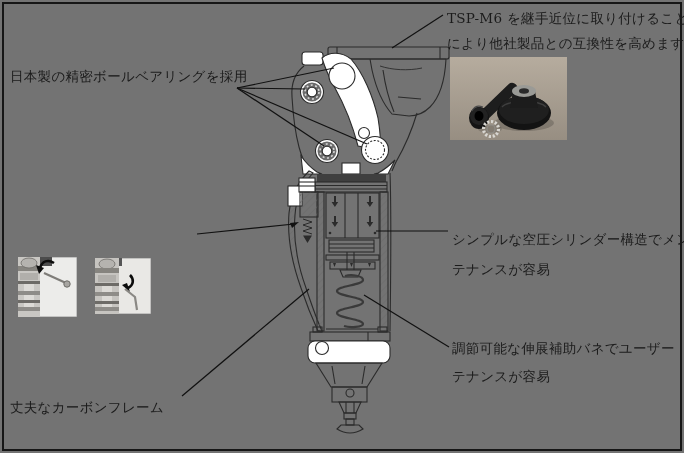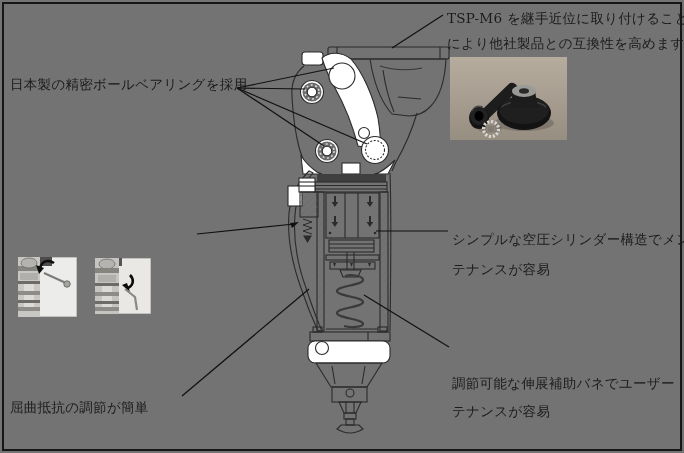--- a/index.html
+++ b/index.html
@@ -161,34 +161,34 @@
       <line x1="364" y1="295" x2="449" y2="347"></line>
       <line x1="182" y1="396" x2="309" y2="289"></line>
     </g>
   </svg>
 
   <div class="ann" style="left:447px;top:6px;line-height:25px">
     <span class="ln">TSP-M6 を継手近位に取り付けること</span>
     <span class="ln">により他社製品との互換性を高めます</span>
   </div>
 
-  <div class="ann" style="left:10px;top:76px">日本製の精密ボールベアリングを採用</div>
+  <div class="ann" style="left:10px;top:68px">日本製の精密ボールベアリングを採用</div>
 
 
   <div class="ann" style="left:452px;top:224px;line-height:30px">
     <span class="ln">シンプルな空圧シリンダー構造でメン</span>
     <span class="ln">テナンスが容易</span>
   </div>
 
-  <div class="ann" style="left:452px;top:369px;line-height:28px">
+  <div class="ann" style="left:452px;top:334px;line-height:28px">
     <span class="ln">調節可能な伸展補助バネでユーザー</span>
     <span class="ln">テナンスが容易</span>
   </div>
 
-  <div class="ann" style="left:10px;top:399px">屈曲抵抗の調節が簡単</div>
+  <div class="ann" style="left:10px;top:399px">丈夫なカーボンフレーム</div>
 
   <div class="photo" style="left:450px;top:57px">
     <svg width="117" height="83" viewBox="0 0 117 83">
       <defs>
         <linearGradient id="phbg" x1="0" y1="0" x2="0" y2="1">
           <stop offset="0" stop-color="#b6ac9e"></stop>
           <stop offset="1" stop-color="#978e82"></stop>
         </linearGradient>
       </defs>
       <rect width="117" height="83" fill="url(#phbg)"></rect>

